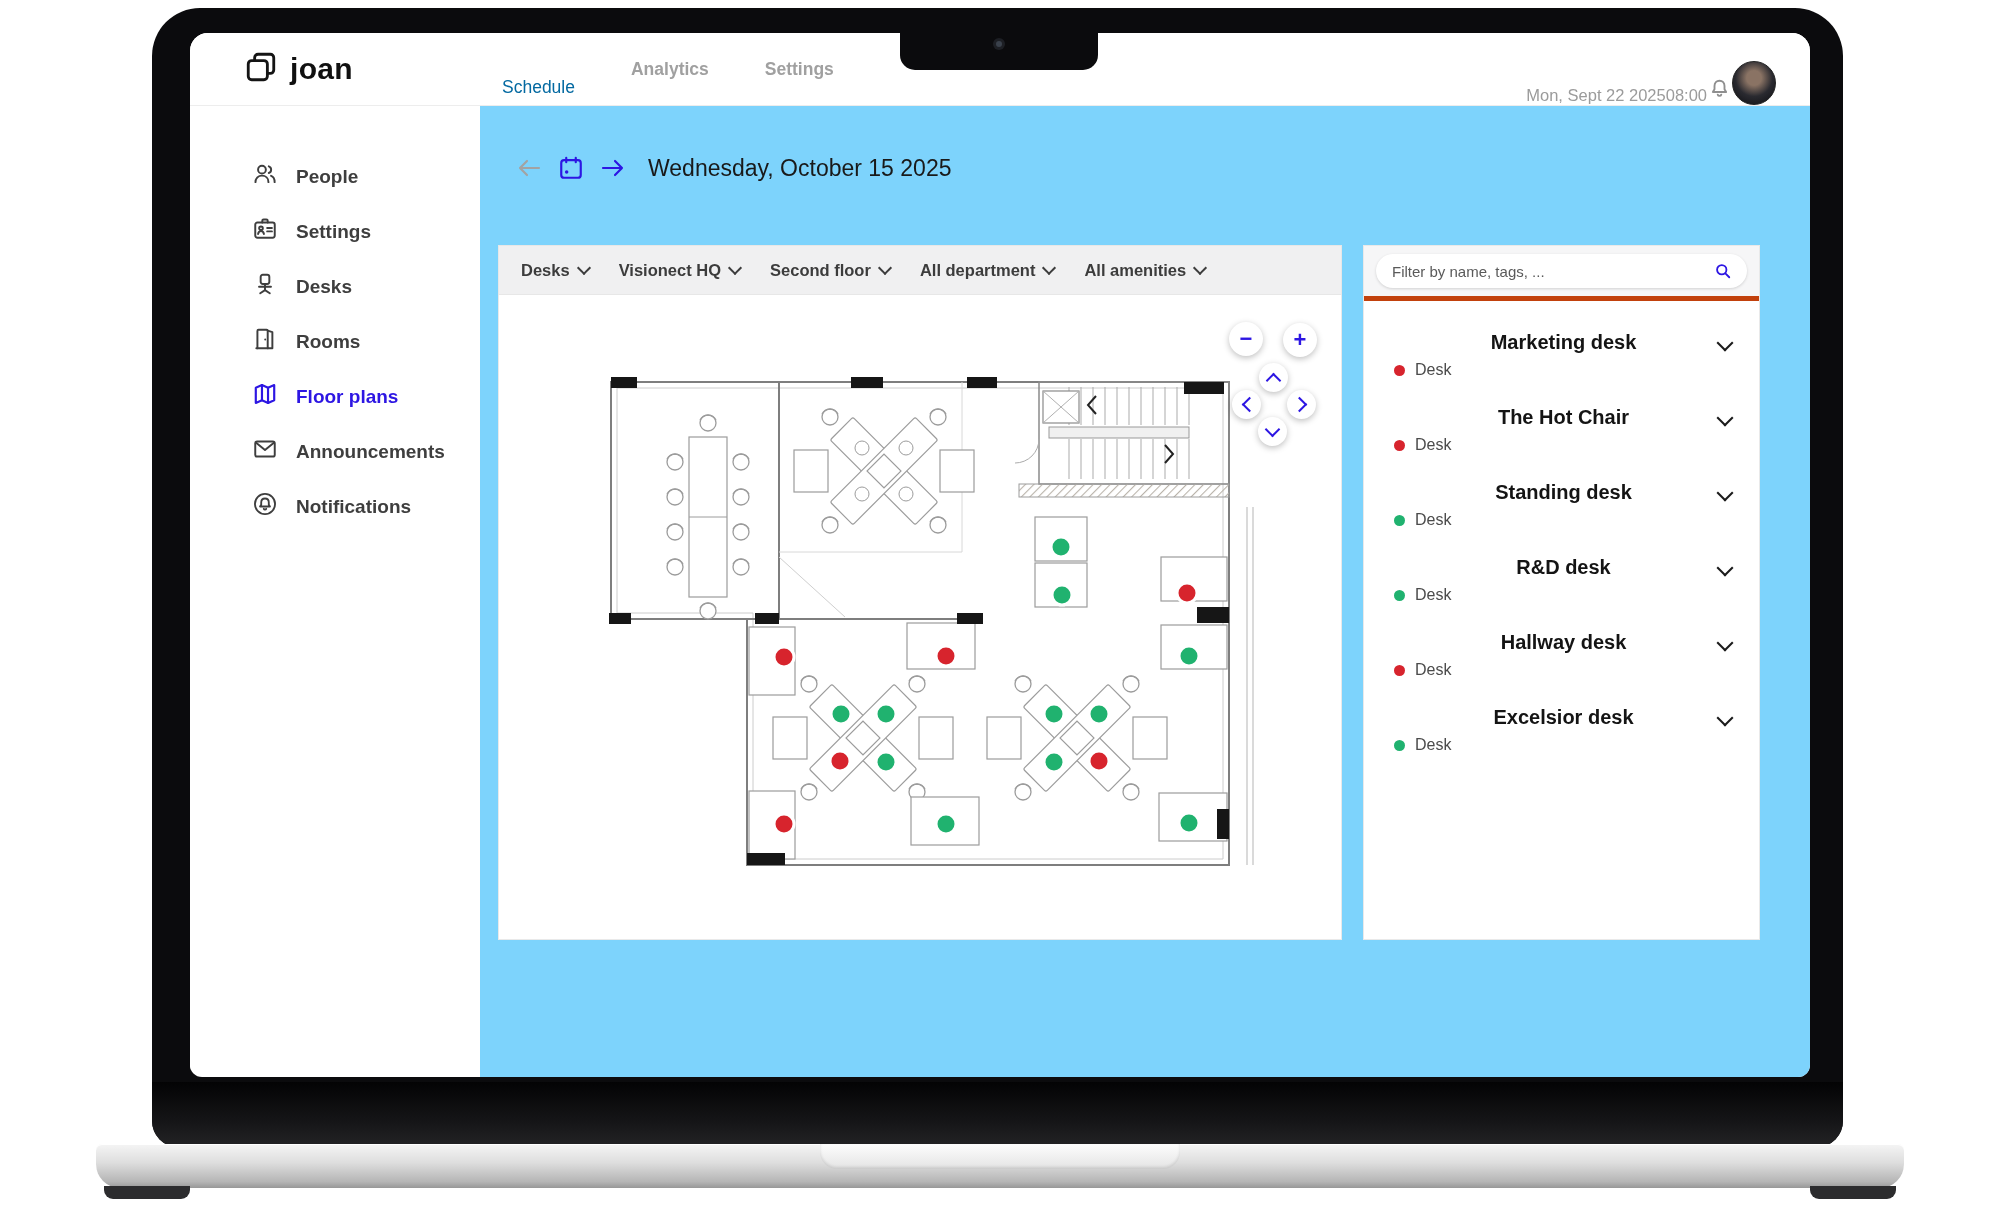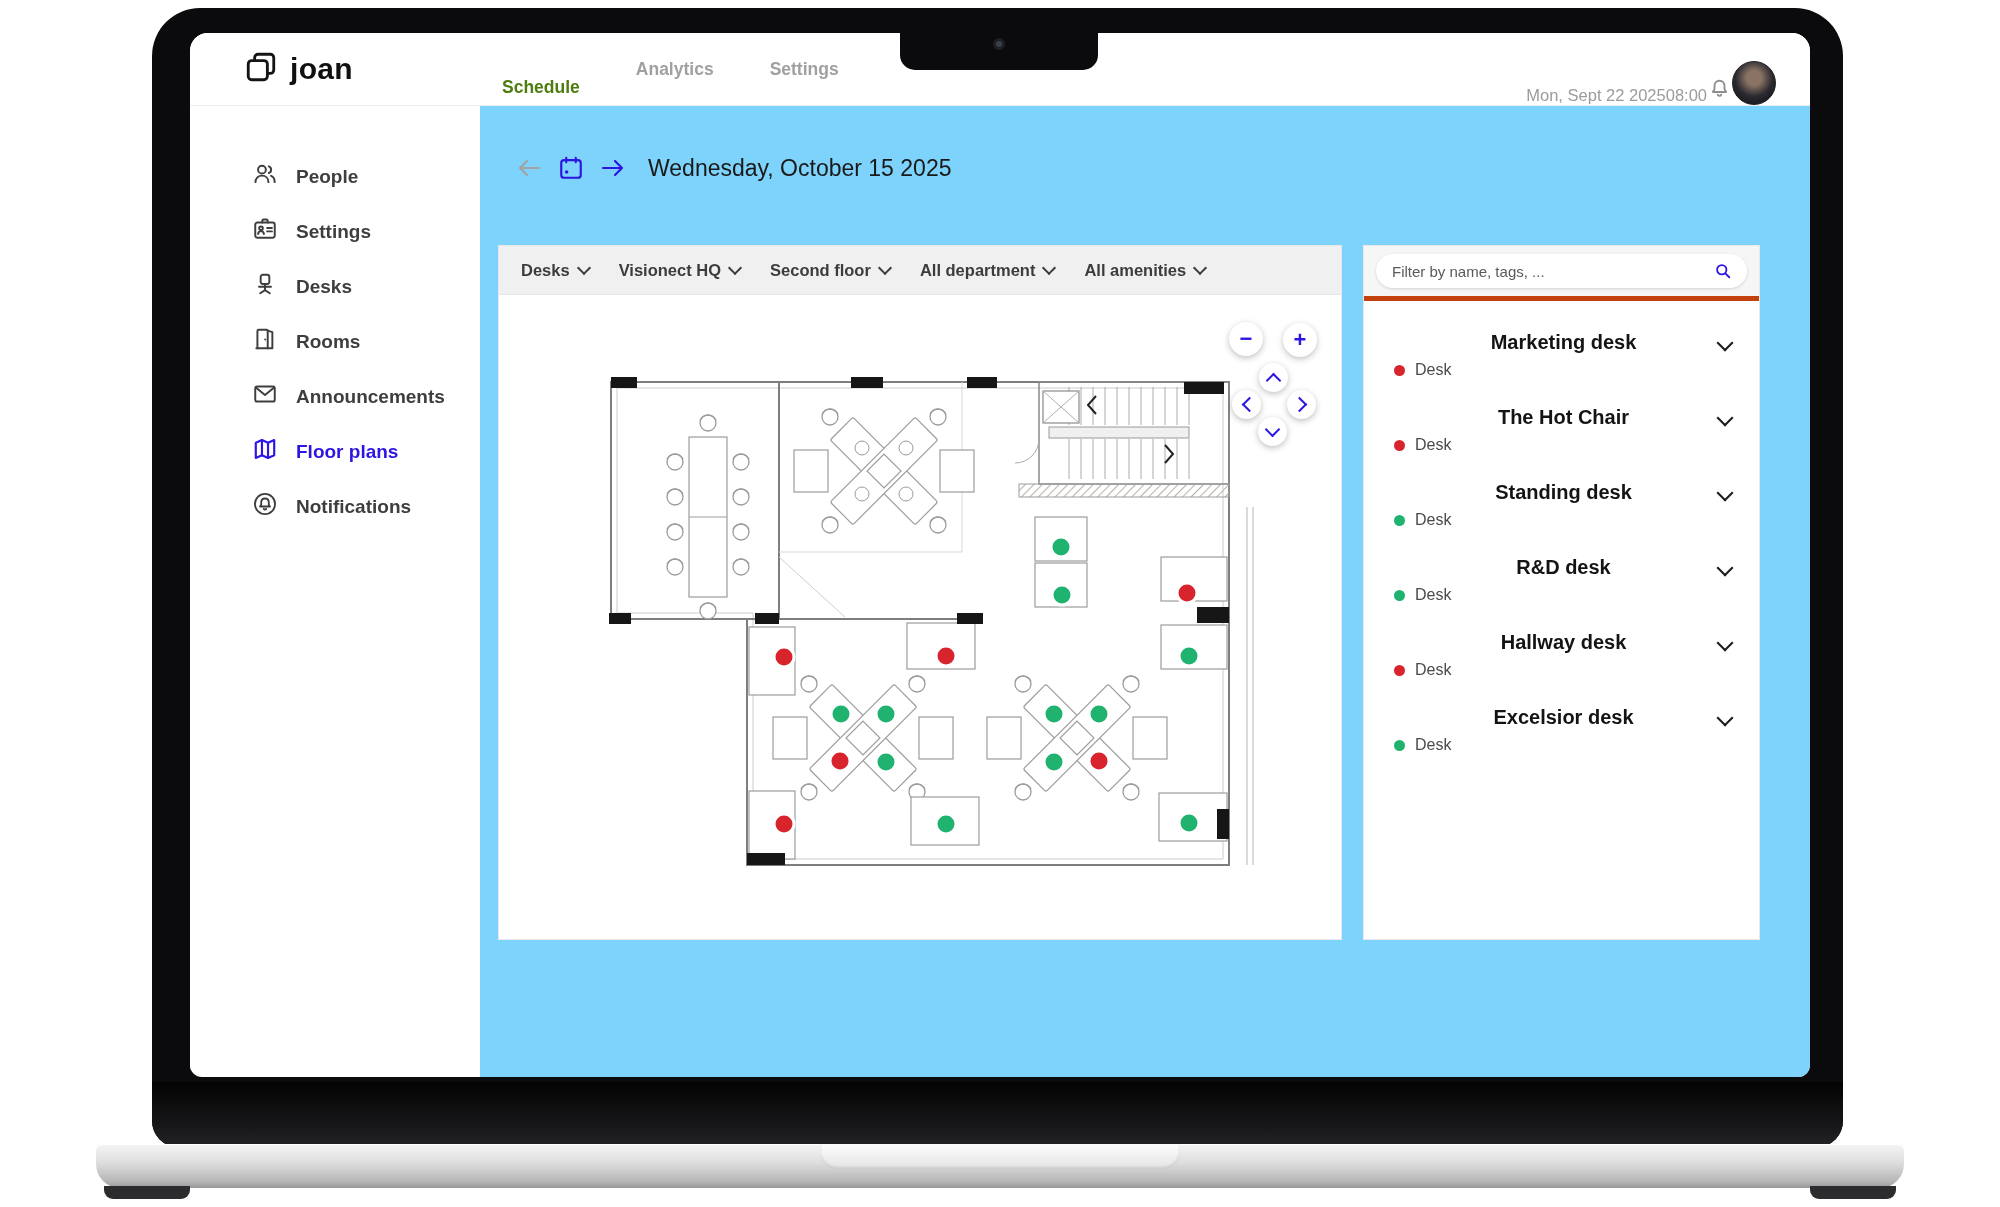--- a/index.html
+++ b/index.html
@@ -25,21 +25,21 @@
     border-radius:0 0 15px 15px;z-index:50;}
   .cam{position:absolute;left:93px;top:5px;width:12px;height:12px;border-radius:50%;background:#1d1f24;}
   .cam::after{content:"";position:absolute;left:3px;top:3px;width:6px;height:6px;border-radius:50%;background:#3a414b;}
 
   
   .app-header{position:absolute;left:0;top:0;right:0;height:72px;background:#fff;border-bottom:1px solid #ededed;z-index:10;}
   .logo{position:absolute;left:54px;top:0;height:72px;display:flex;align-items:center;gap:12px;}
   .logo-text{font-size:30px;font-weight:600;color:#101010;letter-spacing:.3px;text-align:center;}
   .nav{position:absolute;left:312px;top:0;height:72px;display:flex;align-items:center;gap:56px;}
   .nav-item{font-size:17.5px;font-weight:600;color:#a0a0a0;cursor:pointer;}
-  .nav-item.active{color:#4d7c0f;font-weight:700;margin-top:37px;}
+  .nav-item.active{color:#0369a1;font-weight:400;margin-top:37px;}
   .header-right{position:absolute;right:34px;top:0;height:72px;display:flex;align-items:flex-end;}
   .header-date,.header-time{font-size:16.5px;color:#9b9b9b;}
   .avatar{width:42px;height:42px;border-radius:50%;
     background:radial-gradient(circle at 50% 38%, #8a7364 0 22%, #2a2a30 55%, #0c0c10 100%);
     border:1px solid #222;}
 
   
   .sidebar{position:absolute;left:0;top:72px;width:290px;bottom:7px;background:#fff;z-index:5;}
   .side-list{padding-top:44px;}
   .side-item{height:55px;display:flex;align-items:center;gap:18px;padding-left:62px;cursor:pointer;
@@ -163,35 +163,35 @@
         <div class="side-item">
           <span>
             <svg width="26" height="26" viewBox="0 0 24 24" fill="none" stroke="currentColor" stroke-width="1.8" stroke-linecap="round" stroke-linejoin="round">
               <path d="M5 20.5V4.5a1 1 0 0 1 1-1h7.5a1 1 0 0 1 1 1v16"></path>
               <path d="M4 20.5h11"></path>
                 <path d="M14.5 4.2l4.3 1.5v14.8h-3.3"></path>
               <circle cx="12.2" cy="12.5" r="0.9" fill="currentColor" stroke="none"></circle>
             </svg></span>
           <span>Rooms</span>
         </div>
+        <div class="side-item active">
+          <span>
+            <svg width="26" height="26" viewBox="0 0 24 24" fill="none" stroke="currentColor" stroke-width="2" stroke-linecap="round" stroke-linejoin="round">
+              <path d="M3.5 6.2l5.7-2.4 5.6 2.4 5.7-2.4v14l-5.7 2.4-5.6-2.4-5.7 2.4z"></path>
+              <path d="M9.2 3.8v14.1M14.8 6.2v14.1"></path>
+            </svg></span>
+          <span>Floor plans</span>
+        </div>
         <div class="side-item">
           <span>
             <svg width="26" height="26" viewBox="0 0 24 24" fill="none" stroke="currentColor" stroke-width="1.8" stroke-linecap="round" stroke-linejoin="round">
               <rect x="3" y="5" width="18" height="14" rx="1.8"></rect>
                 <path d="M3.8 6.2L12 13l8.2-6.8"></path>
             </svg></span>
           <span>Announcements</span>
-        </div>
-        <div class="side-item active">
-          <span>
-            <svg width="26" height="26" viewBox="0 0 24 24" fill="none" stroke="currentColor" stroke-width="2" stroke-linecap="round" stroke-linejoin="round">
-              <path d="M3.5 6.2l5.7-2.4 5.6 2.4 5.7-2.4v14l-5.7 2.4-5.6-2.4-5.7 2.4z"></path>
-              <path d="M9.2 3.8v14.1M14.8 6.2v14.1"></path>
-            </svg></span>
-          <span>Floor plans</span>
         </div>
         <div class="side-item">
           <span>
             <svg width="26" height="26" viewBox="0 0 24 24" fill="none" stroke="currentColor" stroke-width="1.7" stroke-linecap="round" stroke-linejoin="round">
               <circle cx="12" cy="12" r="9.3"></circle>
               <path d="M12 6.9c-2.1 0-3.5 1.6-3.5 3.7v2l-1.1 1.7h9.2l-1.1-1.7v-2c0-2.1-1.4-3.7-3.5-3.7z"></path>
               <path d="M10.9 16.4a1.2 1.2 0 0 0 2.2 0"></path>
             </svg></span>
           <span>Notifications</span>
         </div>

